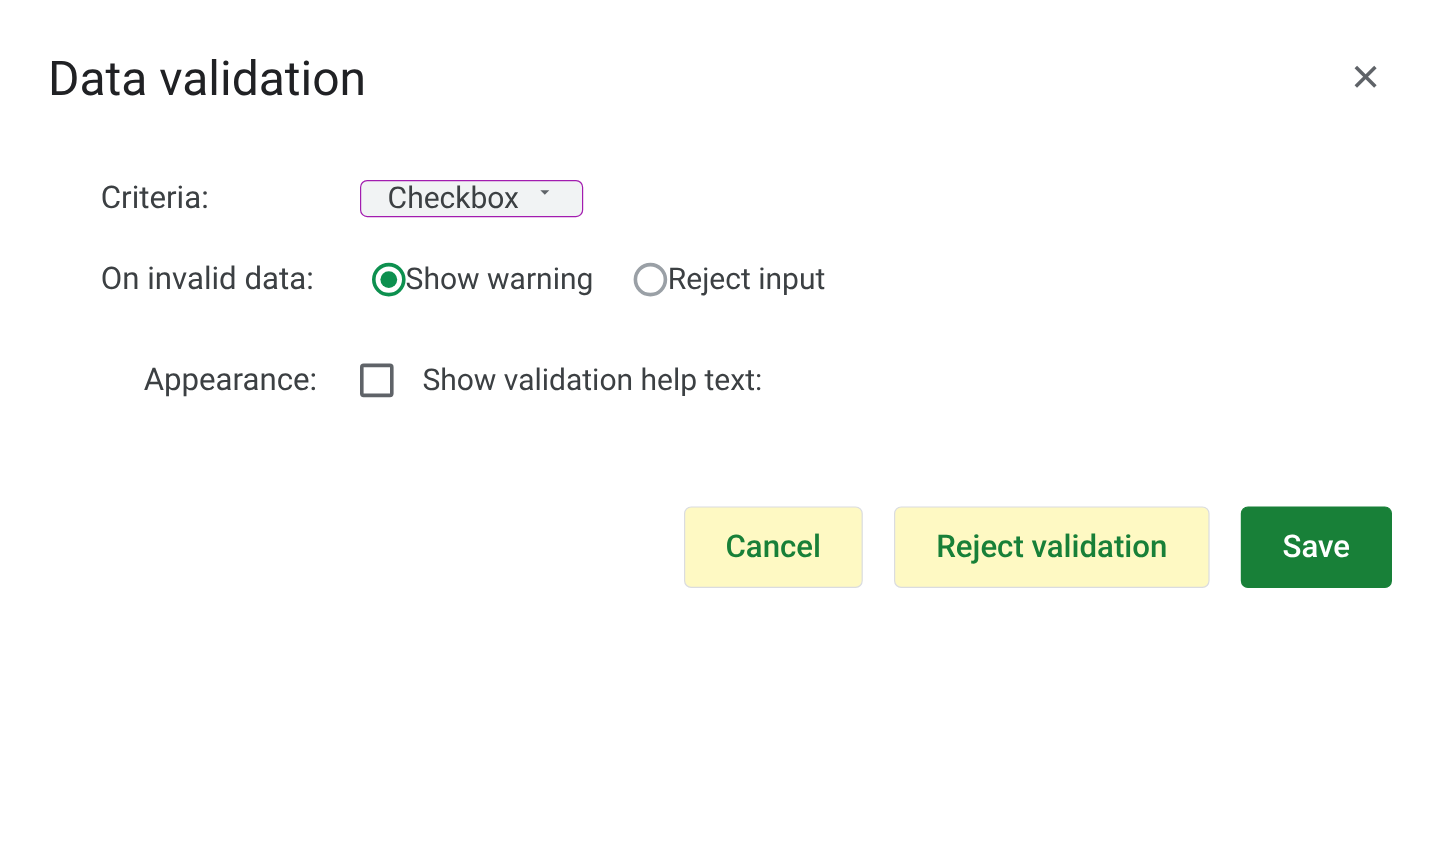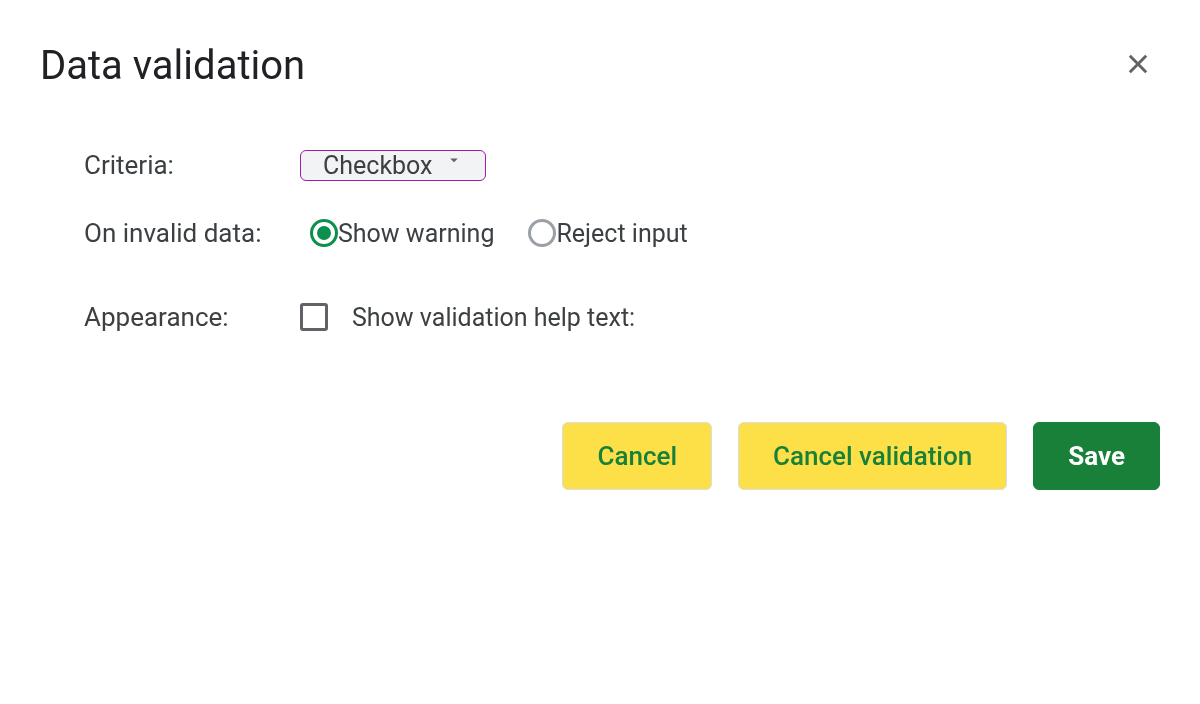--- a/index.html
+++ b/index.html
@@ -161,20 +161,21 @@
     }
     .invalid-row {
       margin-top: 18px;
       margin-bottom: 34px;
     }
     .invalid-row .form-content {
       margin-left: 10px;
     }
     .appearance-row {
       margin-bottom: 60px;
+      text-align: center;
     }
     .appearance-content {
       display: flex;
       align-items: center;
       gap: 24px;
     }
     .footer {
       display: flex;
       justify-content: flex-end;
       gap: 26px;
@@ -183,29 +184,28 @@
     }
     .btn {
       font-size: 26px;
       padding: 18px 34px;
       border-radius: 6px;
       cursor: pointer;
       font-family: inherit;
       font-weight: 500;
     }
     .btn-outline {
-      background: #fde047;
+      background: #fef9c3;
       border: 1px solid #dadce0;
       color: #188038;
     }
     .btn-primary {
       background: #188038;
       border: 1px solid #188038;
       color: #fff;
-      font-weight: bold;
     }
   </style>
 </head>
 <body>
 
 <div class="dialog">
 
   <div class="header">
     <h1 class="title">Data validation</h1>
     <div class="close-btn">
@@ -249,17 +249,17 @@
   <div class="form-row appearance-row">
     <div class="form-label">Appearance:</div>
     <div class="appearance-content">
       <div class="checkbox"></div>
       <span class="checkbox-label">Show validation help text:</span>
     </div>
   </div>
 
   <div class="footer">
     <button class="btn btn-outline">Cancel</button>
-    <button class="btn btn-outline">Cancel validation</button>
+    <button class="btn btn-outline">Reject validation</button>
     <button class="btn btn-primary">Save</button>
   </div>
 
 </div>
 
 </body></html>

